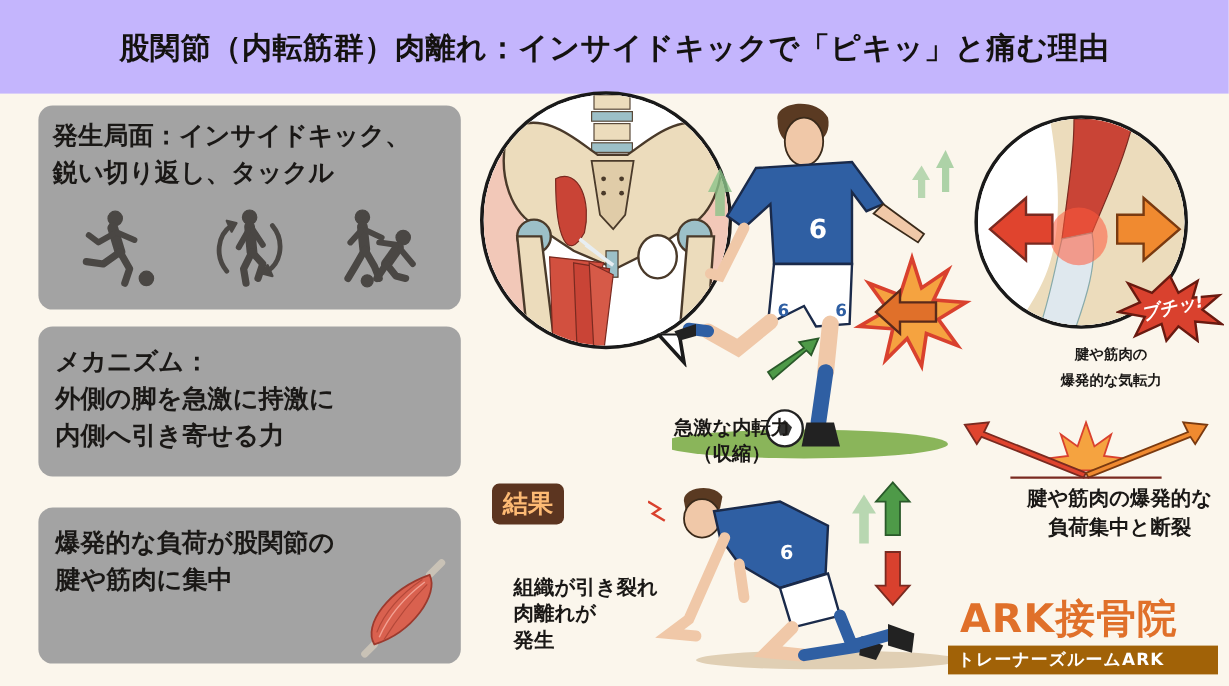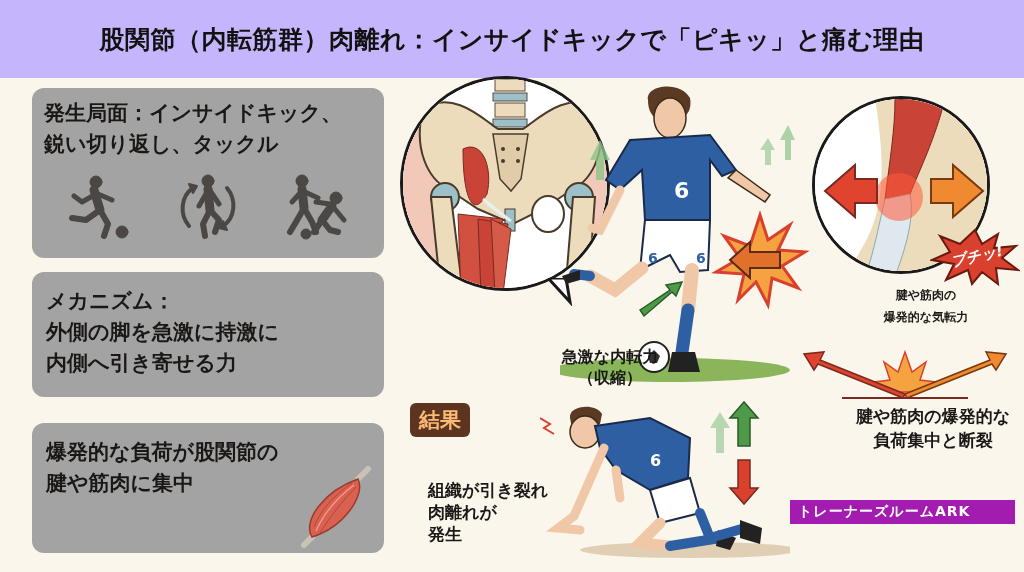--- a/index.html
+++ b/index.html
@@ -23,21 +23,21 @@
   .zoom-circle { position: absolute; border: 3px solid #1a1a1a; border-radius: 50%; background: #fff; overflow: hidden; }
   #pelvis { left: 400px; top: 76px; width: 210px; height: 215px; }
   #tendon { left: 812px; top: 96px; width: 178px; height: 178px; }
 
   .label { position: absolute; font-size: 16px; font-weight: bold; text-align: center; color: #1a1816; line-height: 21px; }
 
   .result-badge { position: absolute; left: 410px; top: 403px; background: #5c3520; color: #fdba74; font-size: 21px; font-weight: bold; padding: 3px 9px; border-radius: 6px; }
 
   .brand { position: absolute; left: 790px; top: 497px; width: 225px; }
   .brand .name { font-size: 33px; font-weight: bold; color: #e0702a; line-height: 38px; padding-left: 10px; letter-spacing: 1px; }
-  .brand .sub { margin-top: 3px; background: #a21caf; color: #fff; font-size: 14px; font-weight: bold; padding: 3px 8px; letter-spacing: 1px; }
+  .brand .sub { margin-top: 3px; background: #a16207; color: #fff; font-size: 14px; font-weight: bold; padding: 3px 8px; letter-spacing: 1px; }
 </style>
 </head>
 <body>
 
 <div class="header">
   <h1>股関節（内転筋群）肉離れ：インサイドキックで「ピキッ」と痛む理由</h1>
 </div>
 
 <div class="panel" id="p1">
   <div class="txt">発生局面：インサイドキック、</div>
@@ -228,14 +228,15 @@
   <path d="M130 148 L180 140" stroke="#2f5fa3" stroke-width="10" stroke-linecap="round"></path>
   <path d="M178 132 L196 140 L190 152 L176 148 Z" fill="#222"></path>
   <path d="M160 115 L170 140 L205 130" stroke="#2f5fa3" stroke-width="10" fill="none" stroke-linecap="round"></path>
   <path d="M200 122 L222 130 L220 146 L200 140 Z" fill="#222"></path>
   <path d="M190 30 L180 14 L170 30 L176 30 L176 55 L184 55 L184 30 Z" fill="#8cc38a" opacity="0.6"></path>
   <path d="M218 20 L204 4 L190 20 L198 20 L198 48 L210 48 L210 20 Z" fill="#4e9a48" stroke="#2a5a2a" stroke-width="1.5"></path>
   <path d="M218 90 L204 106 L190 90 L198 90 L198 62 L210 62 L210 90 Z" fill="#d9412e" stroke="#7a2a20" stroke-width="1.5"></path>
 </svg>
 
 <div class="brand">
+  <div class="name">ARK接骨院</div>
   <div class="sub">トレーナーズルームARK</div>
 </div>
 
 </body></html>

